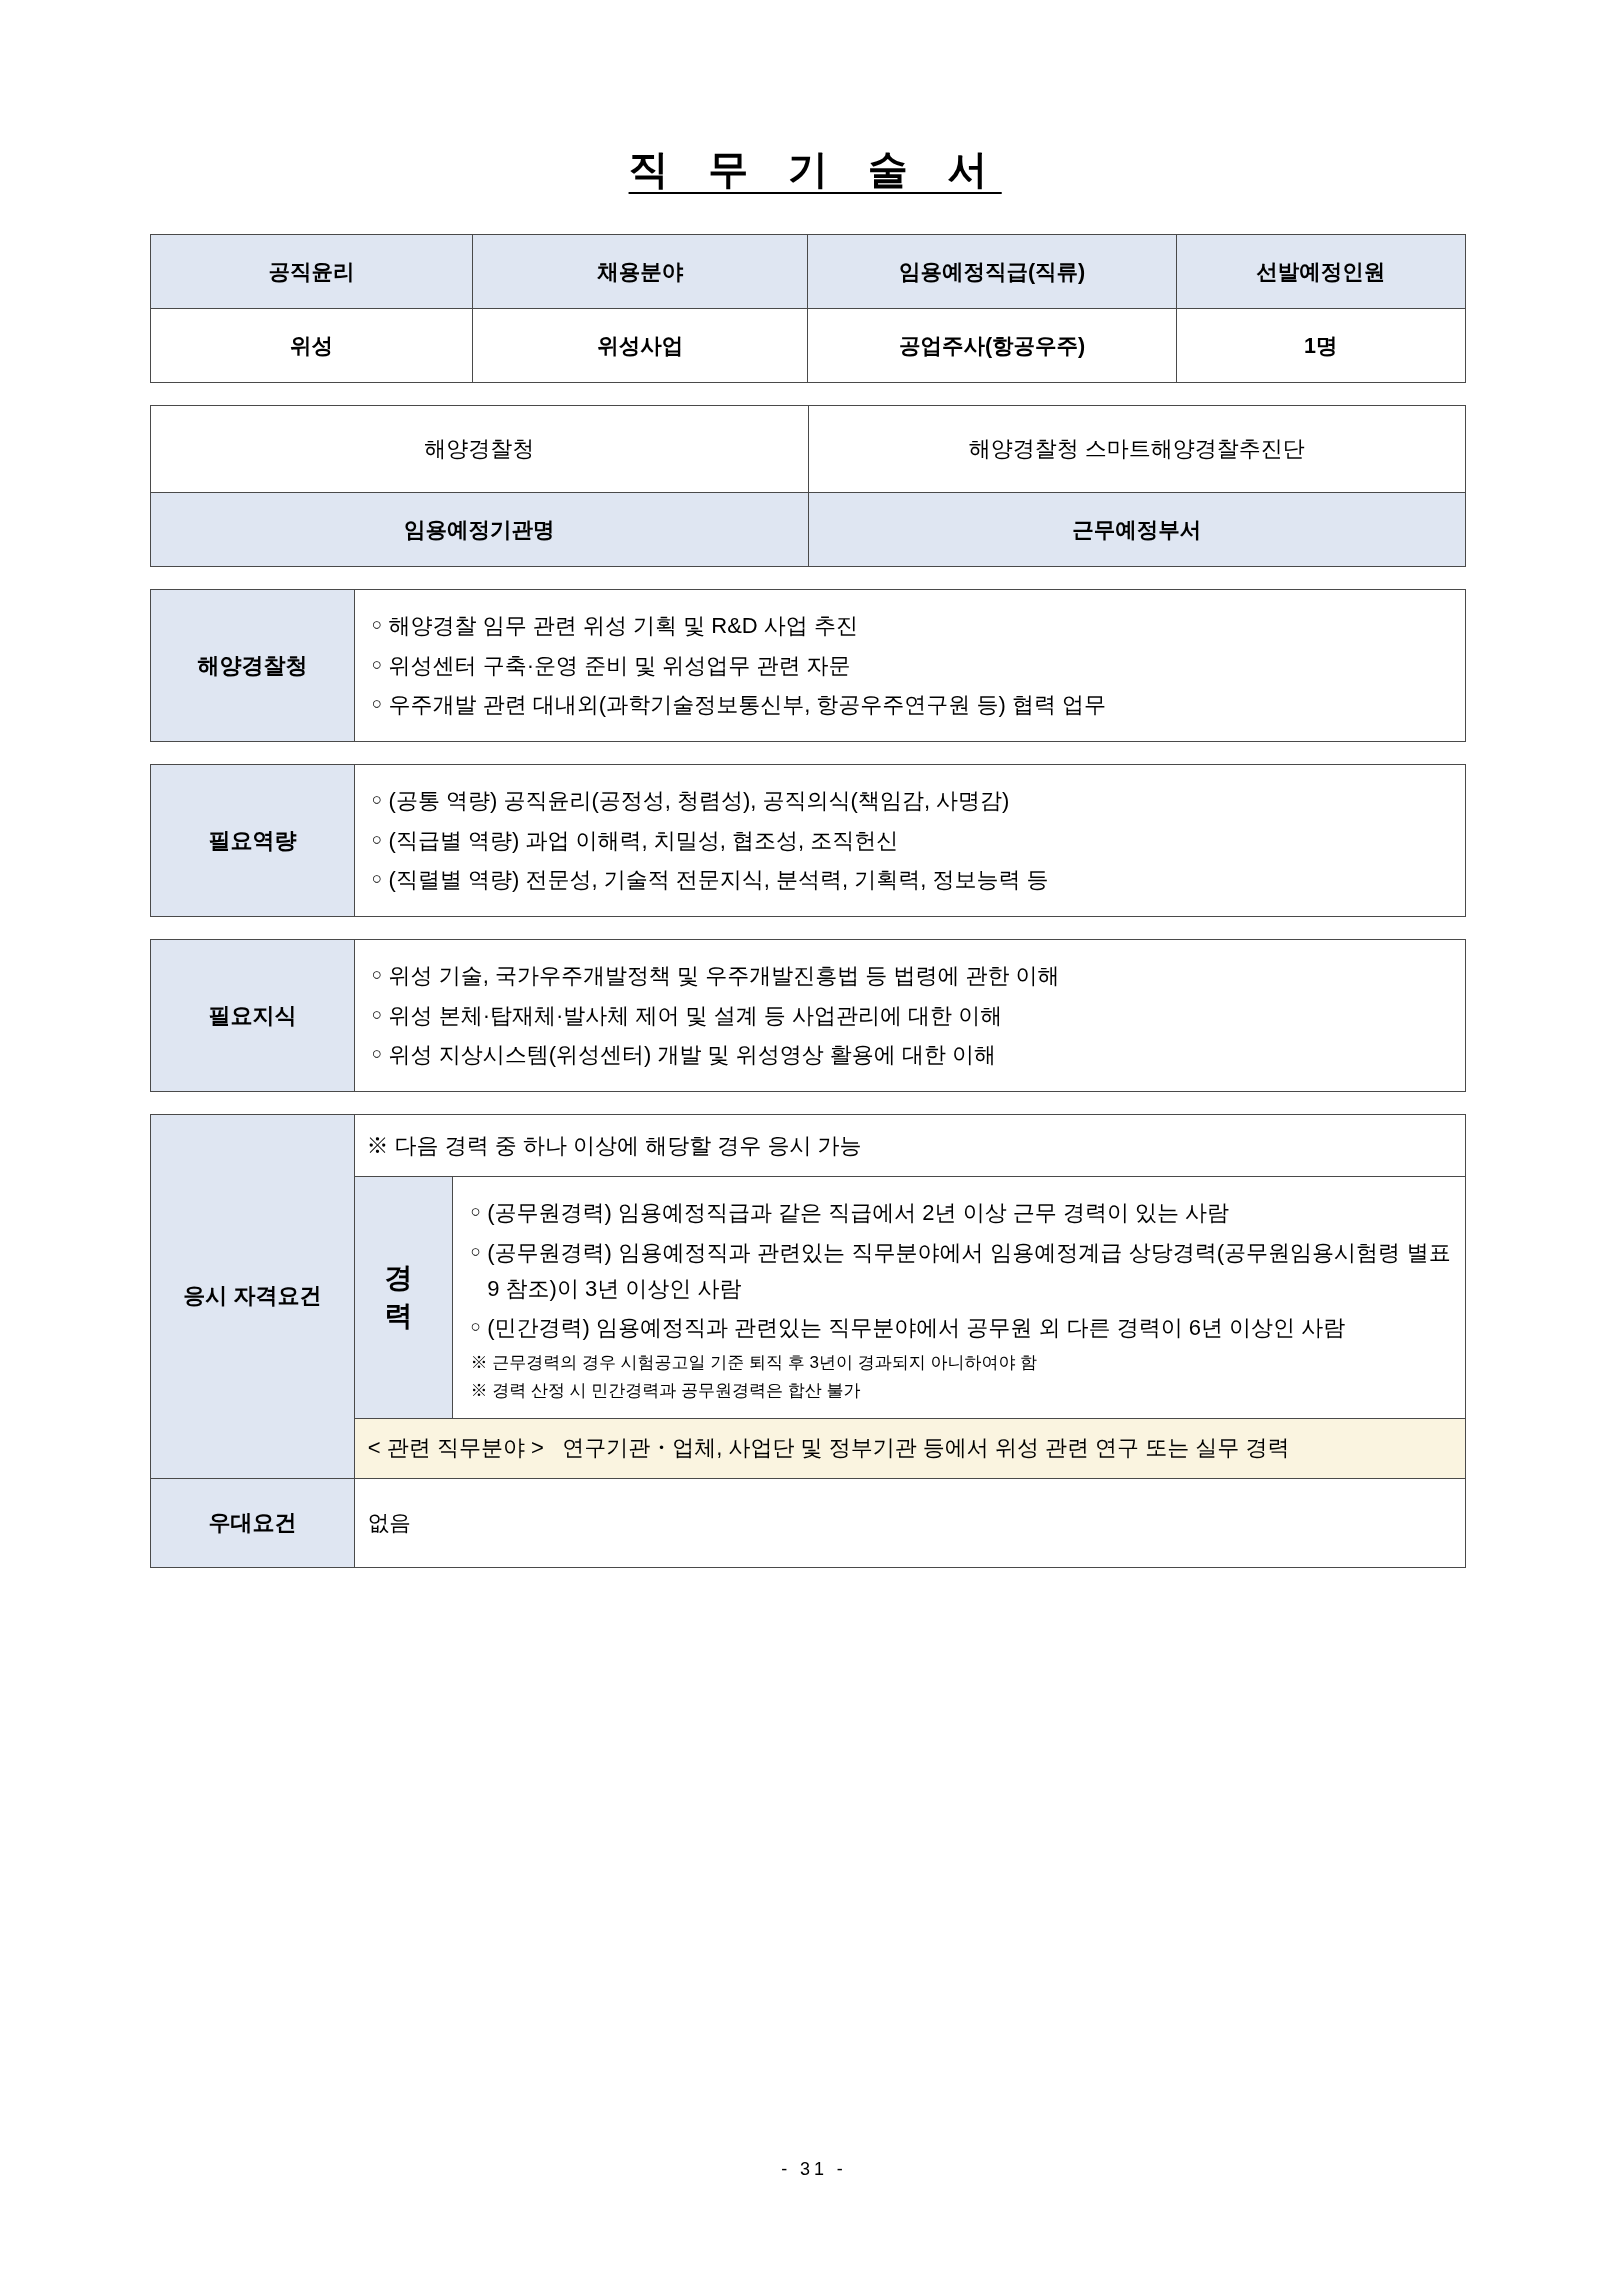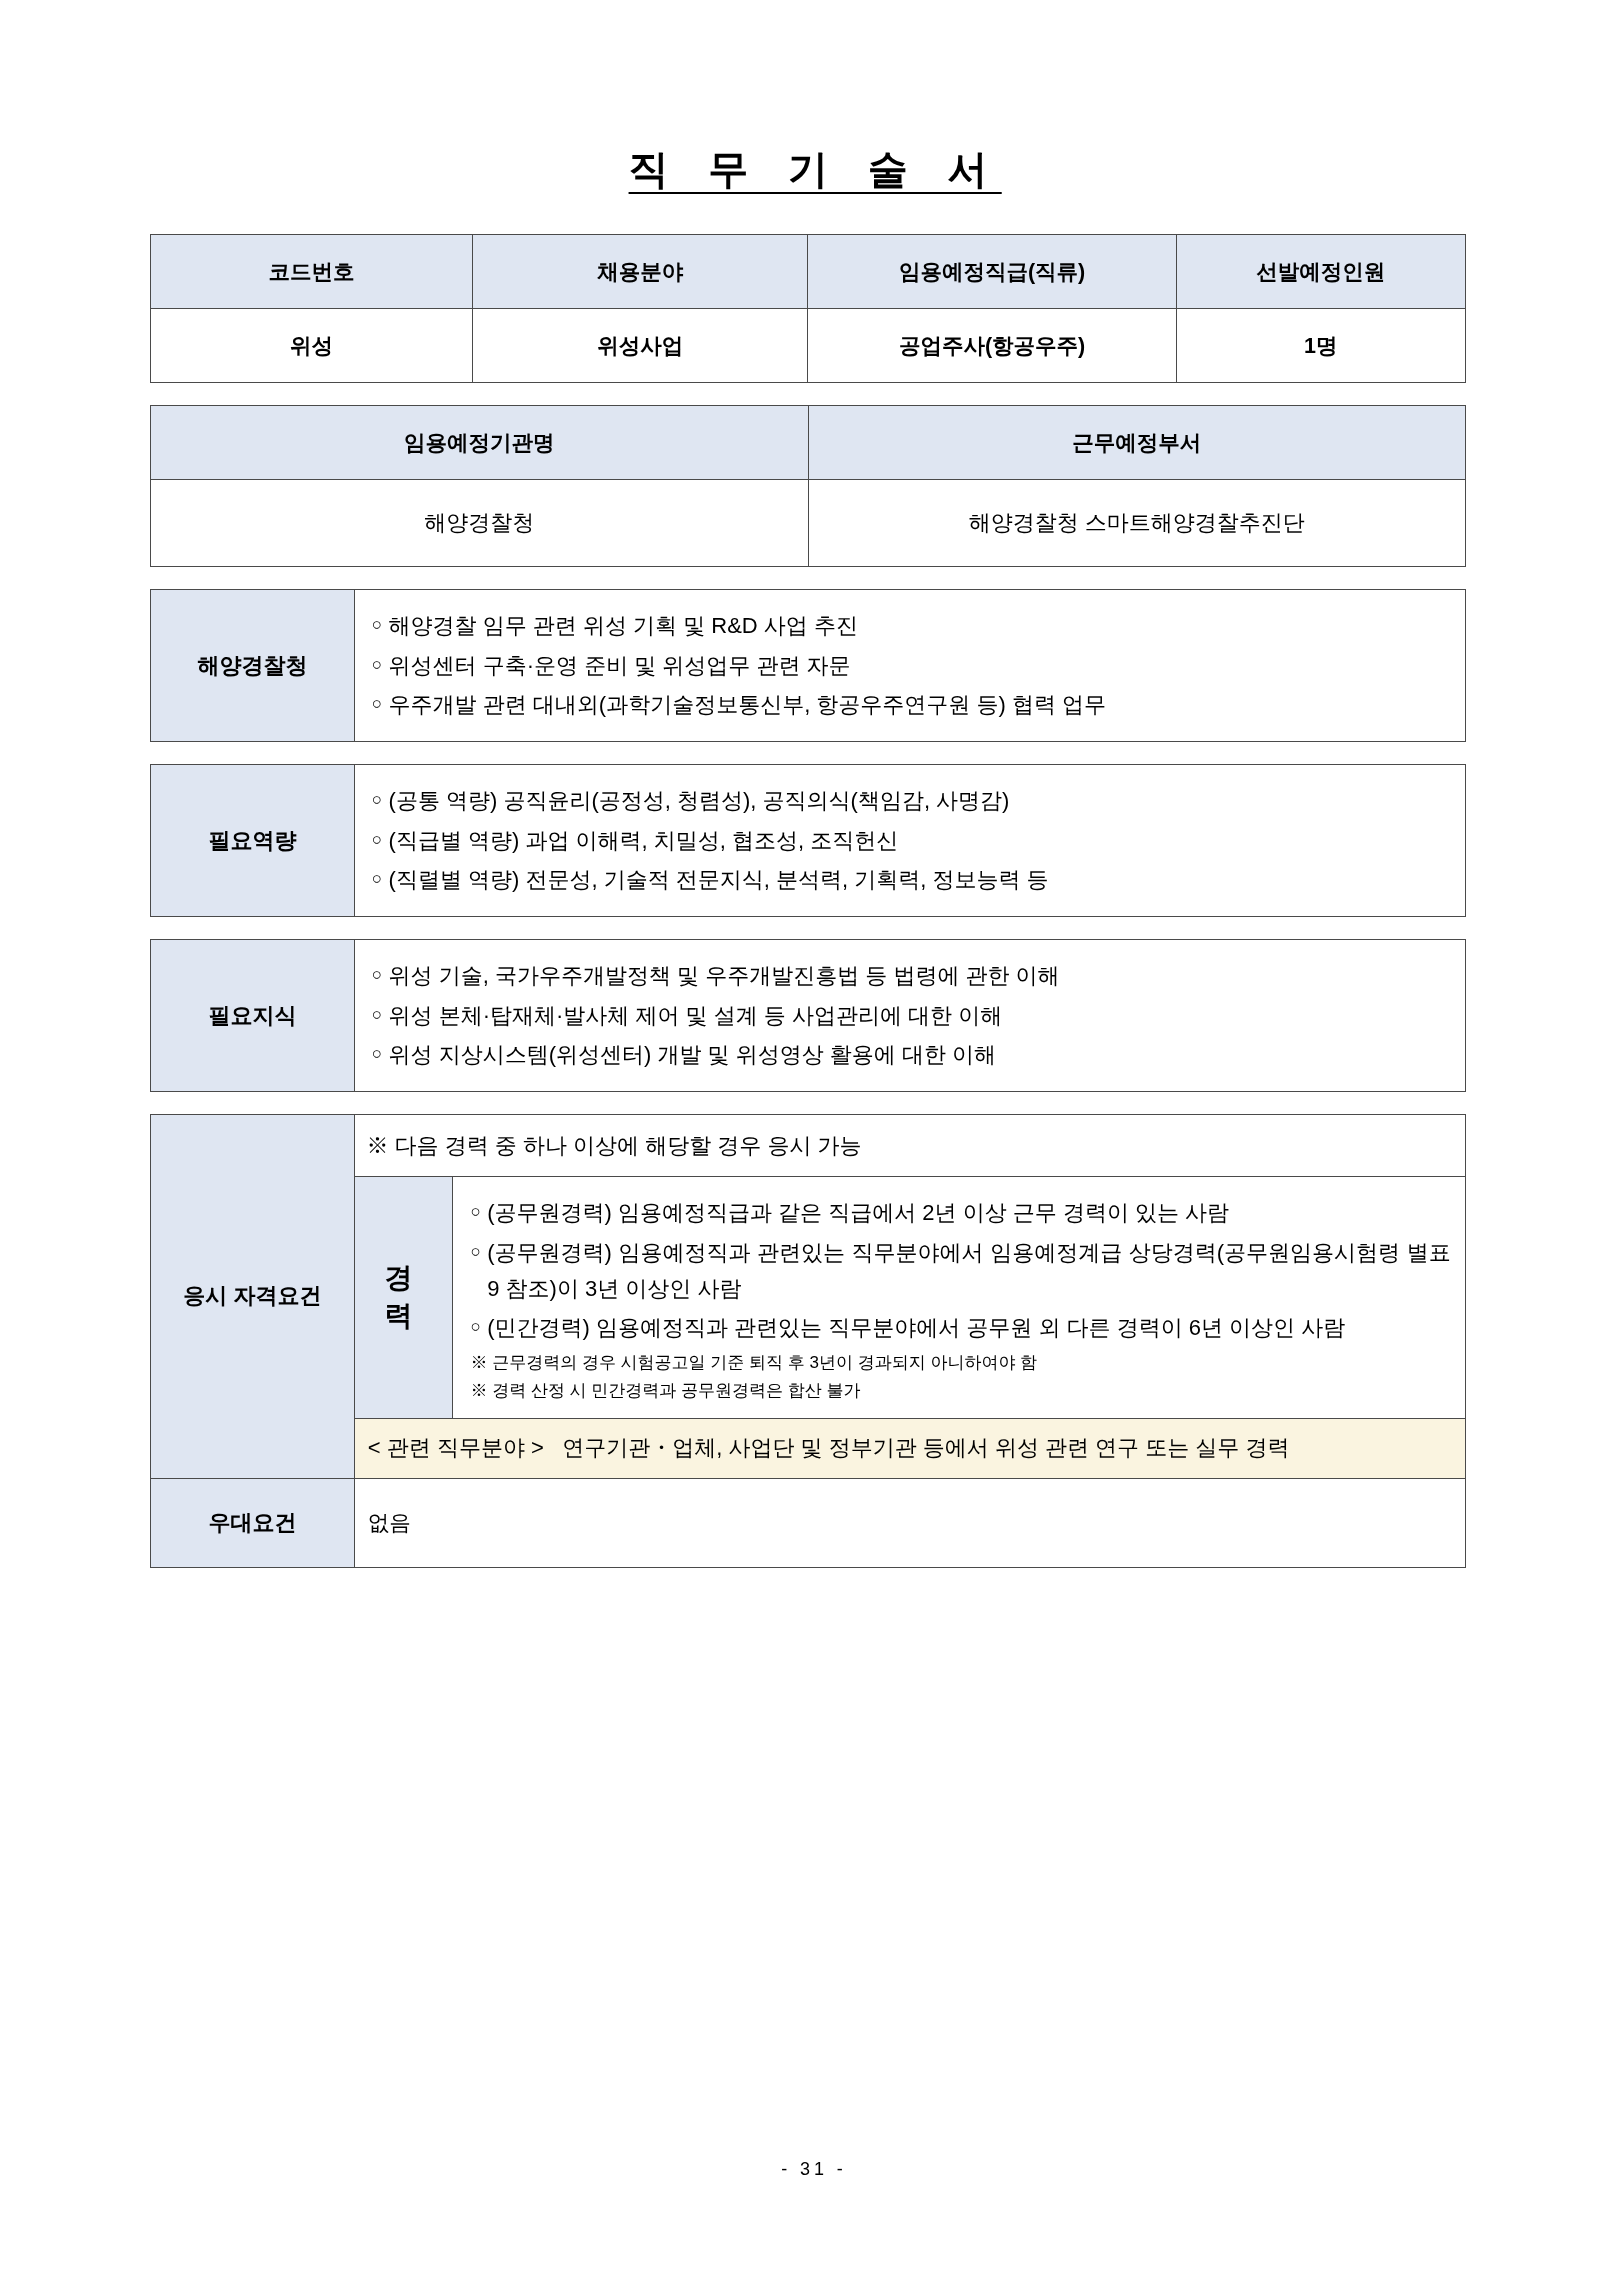--- a/index.html
+++ b/index.html
@@ -144,21 +144,21 @@
 
   <table>
     <colgroup>
       <col style="width:24.5%">
       <col style="width:25.5%">
       <col style="width:28%">
       <col style="width:22%">
     </colgroup>
     <tbody>
       <tr>
-        <td class="hdr">코드번호</td>
+        <td class="hdr">공직윤리</td>
         <td class="hdr">채용분야</td>
         <td class="hdr">임용예정직급(직류)</td>
         <td class="hdr">선발예정인원</td>
       </tr>
       <tr>
         <td class="val">위성</td>
         <td class="val">위성사업</td>
         <td class="val">공업주사(항공우주)</td>
         <td class="val">1명</td>
       </tr>
@@ -167,26 +167,26 @@
 
   <div class="block-gap"></div>
 
   <table>
     <colgroup>
       <col style="width:50%">
       <col style="width:50%">
     </colgroup>
     <tbody>
       <tr>
+        <td class="val-normal">해양경찰청</td>
+        <td class="val-normal">해양경찰청 스마트해양경찰추진단</td>
+      </tr>
+      <tr>
         <td class="hdr">임용예정기관명</td>
         <td class="hdr">근무예정부서</td>
-      </tr>
-      <tr>
-        <td class="val-normal">해양경찰청</td>
-        <td class="val-normal">해양경찰청 스마트해양경찰추진단</td>
       </tr>
     </tbody>
   </table>
 
   <div class="block-gap"></div>
 
   <table>
     <colgroup>
       <col style="width:15.5%">
       <col style="width:84.5%">

